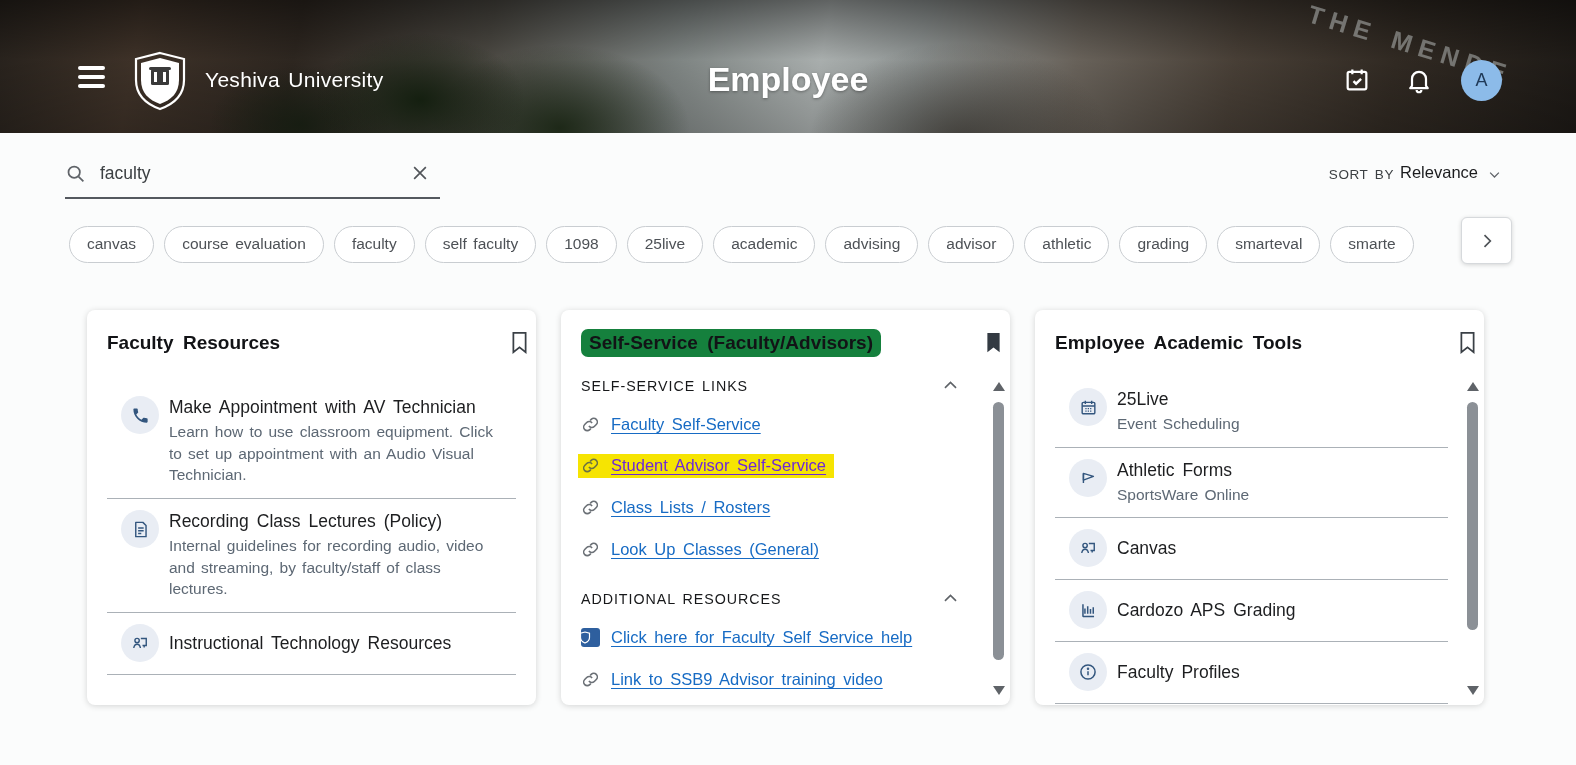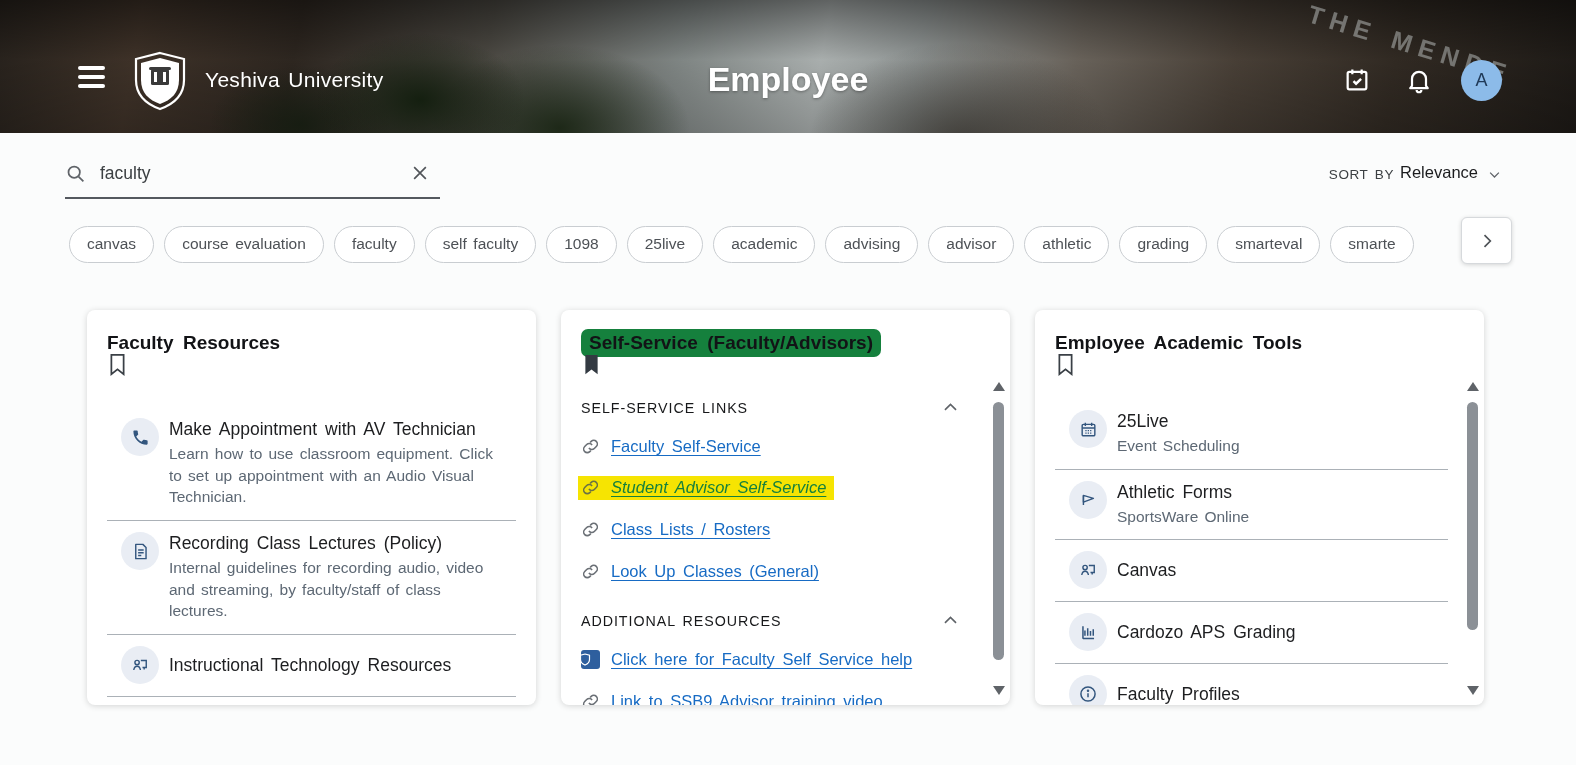--- a/index.html
+++ b/index.html
@@ -76,21 +76,20 @@
   }
   
   .cards { position:absolute; left:87px; top:310px; display:flex; gap:25px; }
   .card {
     width:449px; height:395px; background:#fff; border-radius:8px;
     box-shadow:0 1px 6px rgba(0,0,0,.16); overflow:hidden; position:relative;
   }
   .card-head {
     display:flex; justify-content:space-between; align-items:flex-start;
     padding:22px 6px 0 20px;
-    flex-direction:column;
   }
   .card-title { font-size:19px; font-weight:bold; color:#121316; word-spacing:.22em; }
   .hl { background:#15803d; padding:3px 8px 4px 8px;border-radius:7px; }
   .bookmark { cursor:pointer; margin-top:-2px; }
   
   .rlist { margin-top:30px; padding:0 20px; }
   .rrow { display:flex; padding:11px 0 12px 14px; border-bottom:1px solid #abb1b7; }
   .rrow.noline { border-bottom:none; }
   .icon-circle {
     width:38px; height:38px; border-radius:50%; background:#e9edf4; flex:0 0 auto;
@@ -105,21 +104,21 @@
   
   .ss-content { padding:0 50px 0 20px; }
   .ss-section {
     display:flex; justify-content:space-between; align-items:center; margin-top:21px;
   }
   .ss-section-label { font-size:15px; color:#17181a; letter-spacing:1px; transform:scaleX(.95); transform-origin:left; white-space:nowrap; }
   .ss-link { display:flex; align-items:center; margin-top:17px; height:25px; }
   .ss-link svg { flex:0 0 auto; margin-right:11px; }
   .ss-link a { font-size:16.5px; color:#176bc4; text-decoration:underline; text-underline-offset:3px; cursor:pointer; word-spacing:.18em; }
   .ss-link.hl-link { background:#f6e402; width:fit-content; padding:2px 8px 3px 3px; margin-left:-3px; height:auto; }
-  .ss-link.hl-link a { color:#15803d;font-style:italic; }
+  .ss-link.hl-link a { color:#6d28d9; }
   .favicon {
     width:19px; height:19px; border-radius:3px; background:#2e5f9e; flex:0 0 auto;
     margin-right:11px; display:flex; align-items:center; justify-content:center;
   }
   
   .vscroll { position:absolute; width:14px; top:68px; bottom:6px; right:4px; }
   .tri-up { position:absolute; top:4px; left:1px; width:0; height:0;
     border-left:6px solid transparent; border-right:6px solid transparent;
     border-bottom:9px solid #5f6368; cursor:pointer; }
   .tri-down { position:absolute; bottom:4px; left:1px; width:0; height:0;

